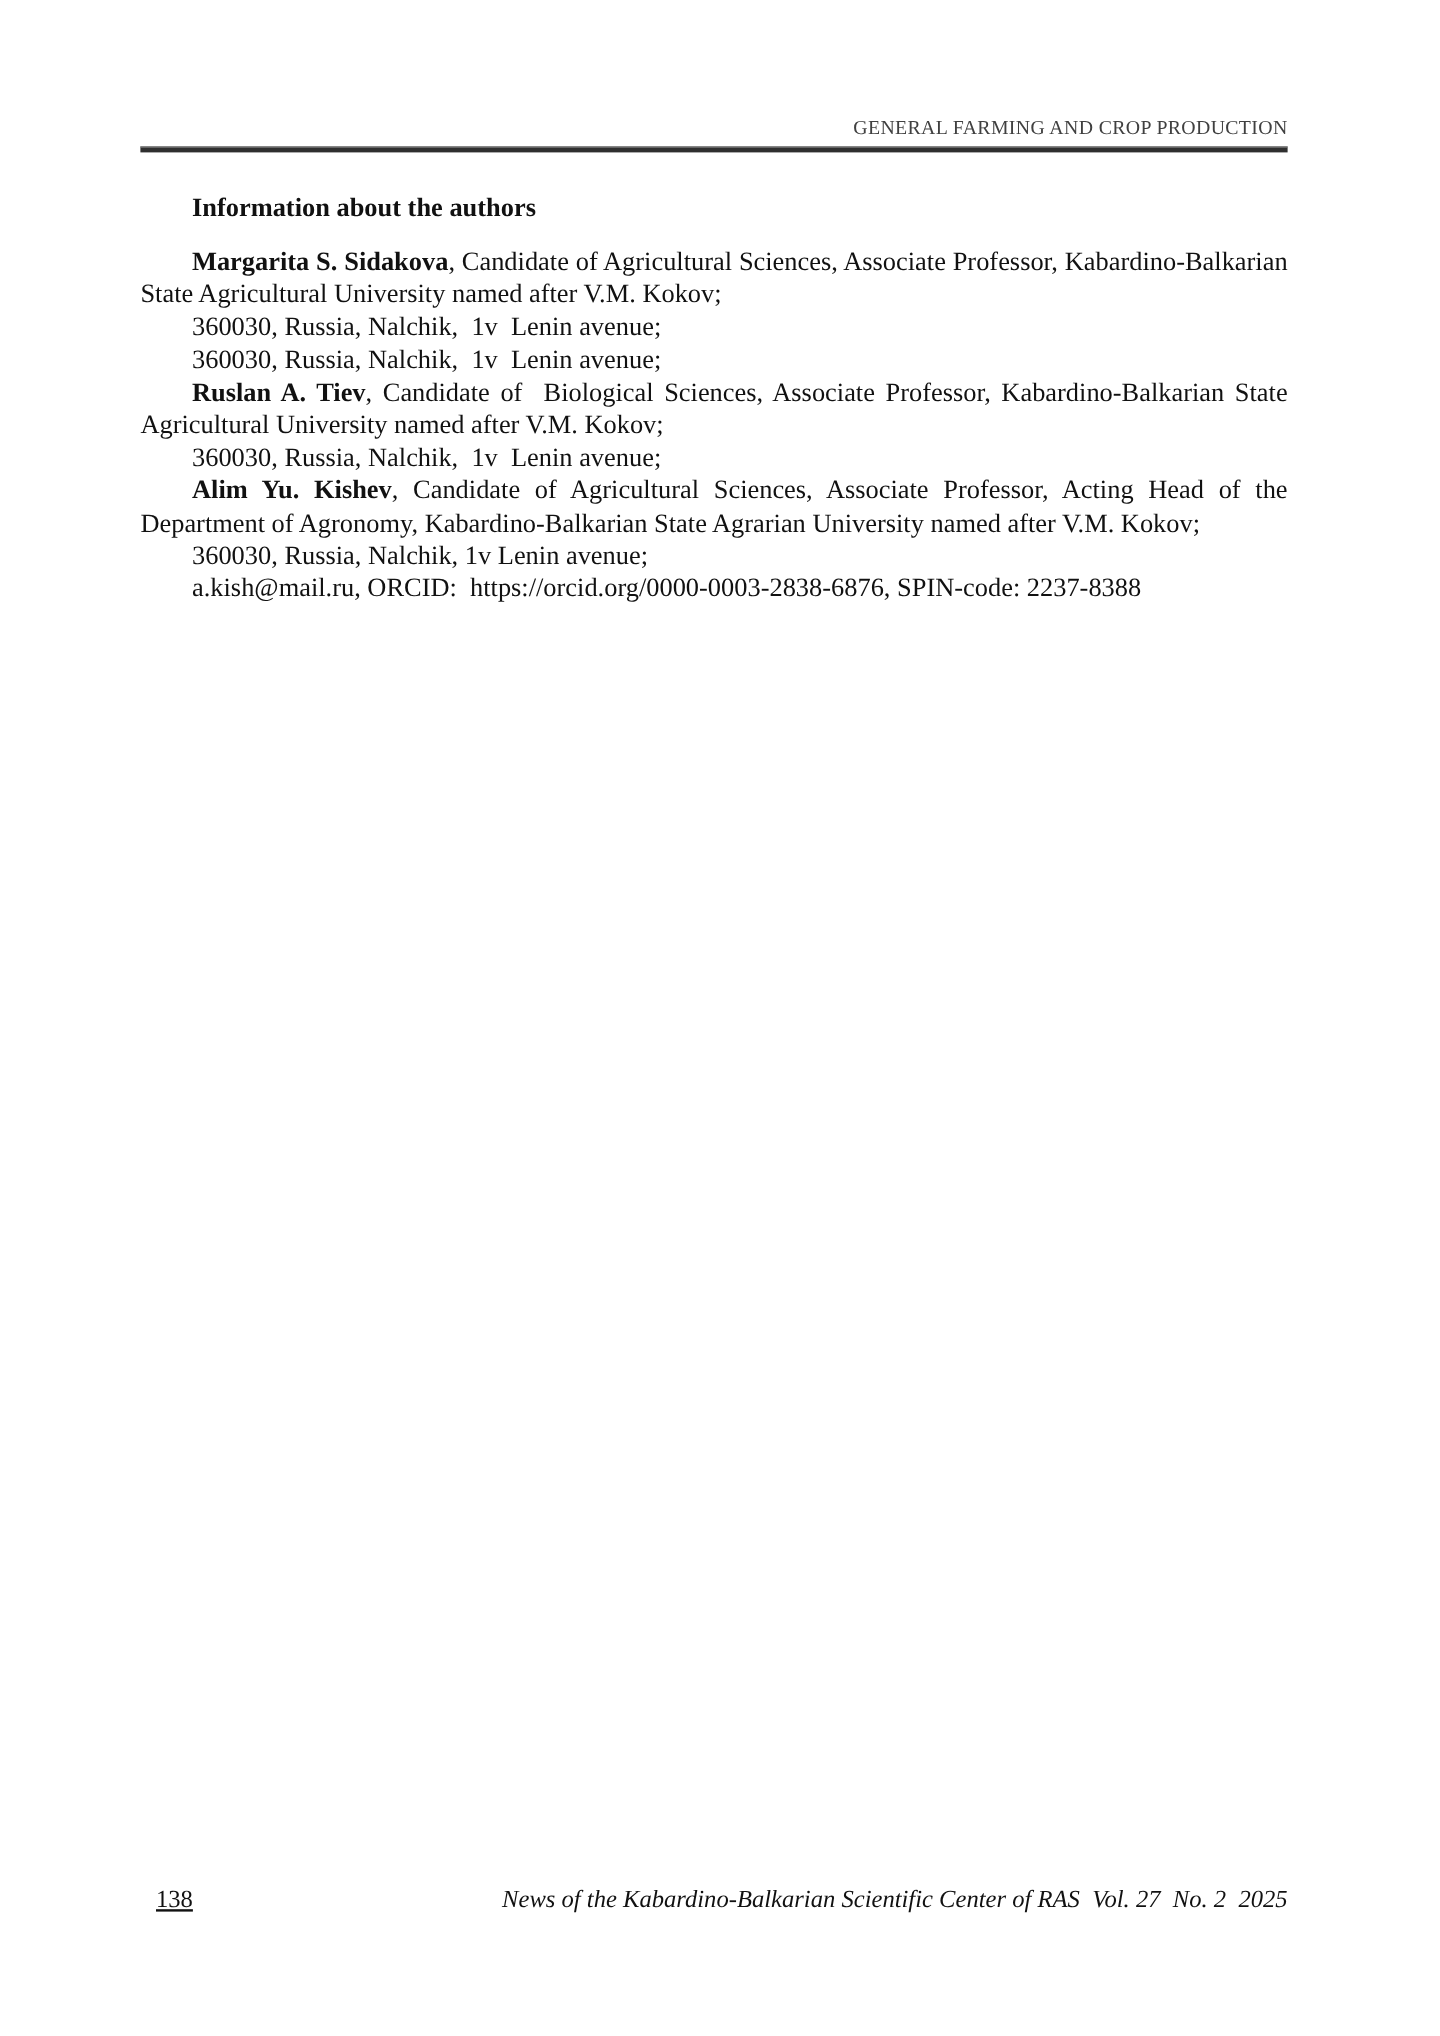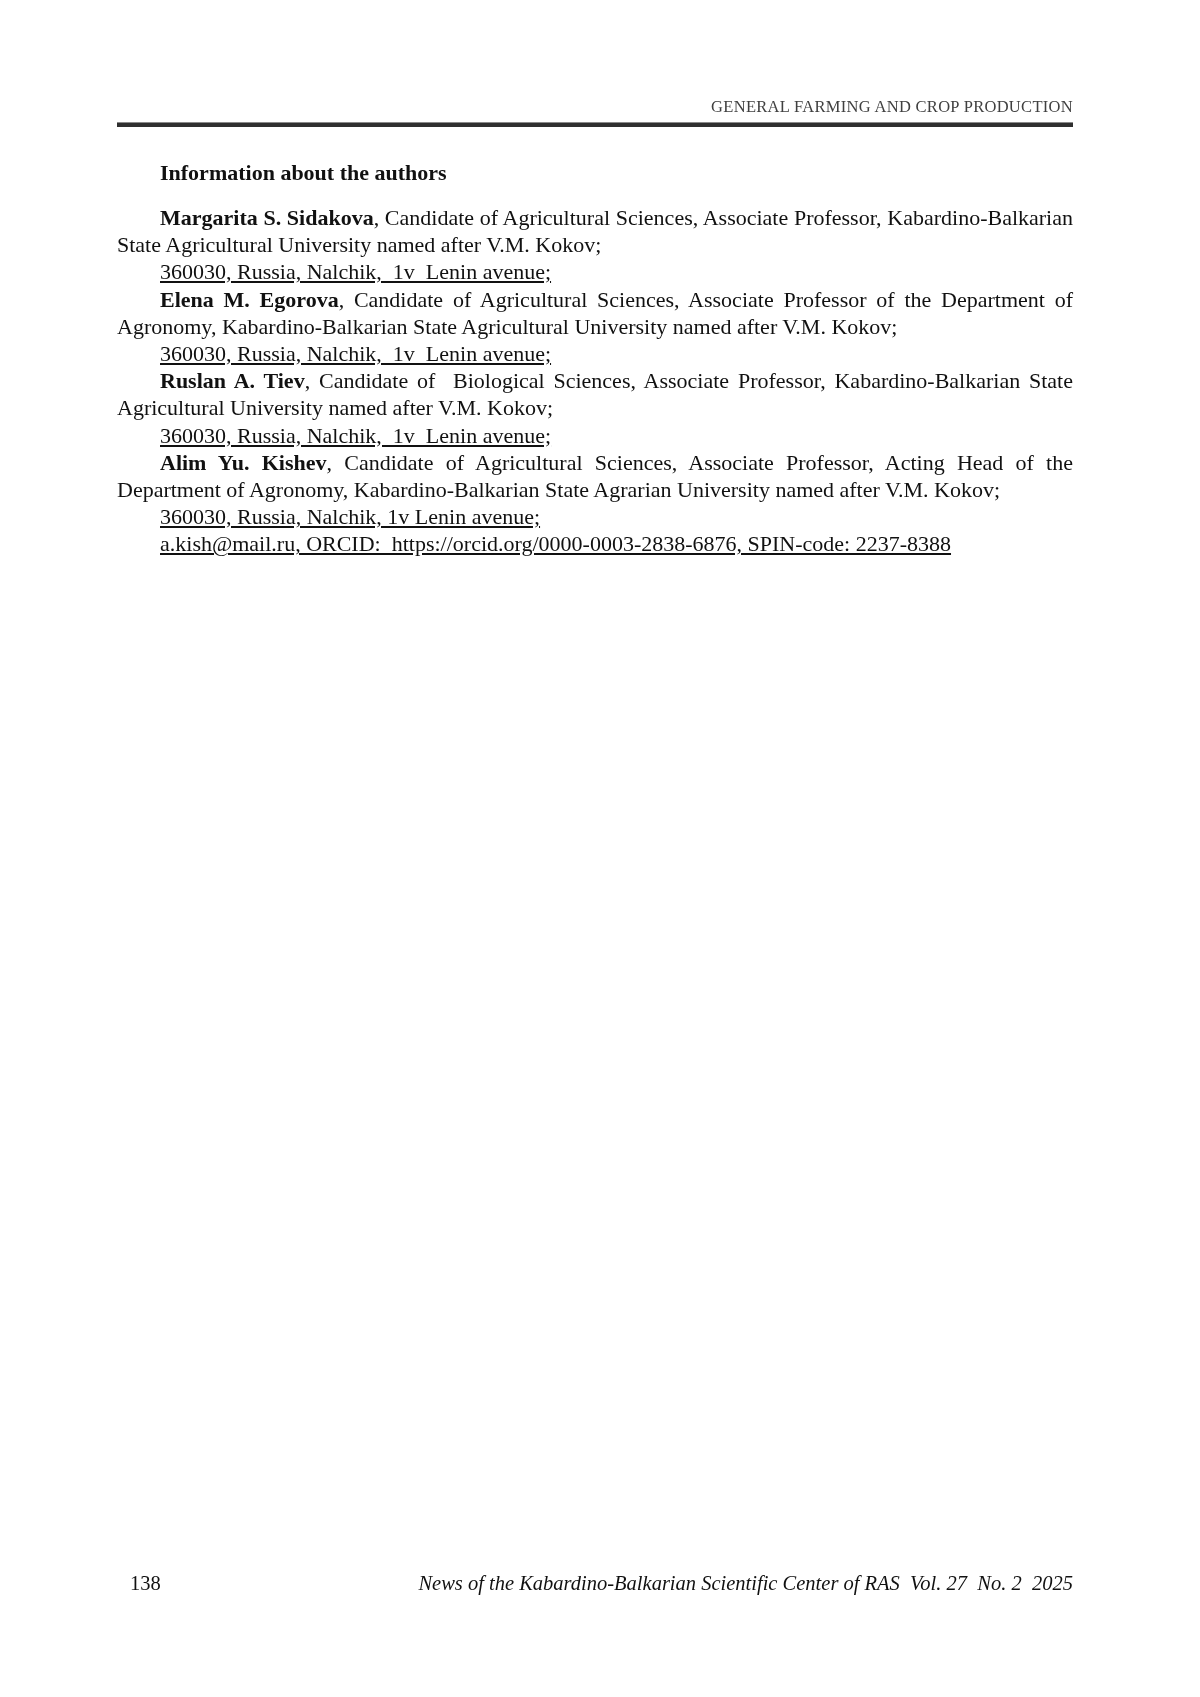--- a/index.html
+++ b/index.html
@@ -61,41 +61,41 @@
   .para {
     margin: 0;
     text-align: justify;
     text-indent: 43px;
     white-space: pre-wrap;
   }
   .line {
     margin: 0;
     text-indent: 43px;
     white-space: pre-wrap;
-    text-decoration: underline;
   }
   .author-name {
     font-weight: bold;
     margin-top: 12px;
   }
 
   
   .footer {
     position: absolute;
     left: 117px;
     width: 956px;
     top: 1570px;
     font-size: 20.5px;
     line-height: 26px;
   }
   .page-number {
     position: absolute;
     left: 13px;
     top: 0;
     white-space: pre;
+    text-decoration: underline;
   }
   .journal-reference {
     position: absolute;
     right: 0;
     top: 0;
     font-style: italic;
     text-align: center;
     white-space: pre;
   }
 </style>
@@ -108,21 +108,20 @@
 
   <div class="head-rule"></div>
 
   <div class="section-heading">Information about the authors</div>
 
   <div class="authors-body">
 
     <p class="para"><span class="author-name">Margarita S. Sidakova</span><span>, Candidate of Agricultural Sciences, Associate Professor, Kabardino-Balkarian State Agricultural University named after V.M. Kokov;</span></p>
     <p class="line">360030, Russia, Nalchik,  1v  Lenin avenue;</p>
 
-    <p class="para"><span class="author-name">Elena M. Egorova</span><span>, Candidate of Agricultural Sciences, Associate Professor of the Department of Agronomy, Kabardino-Balkarian State Agricultural University named after V.M. Kokov;</span></p>
     <p class="line">360030, Russia, Nalchik,  1v  Lenin avenue;</p>
 
     <p class="para"><span class="author-name">Ruslan A. Tiev</span><span>, Candidate of  Biological Sciences, Associate Professor, Kabardino-Balkarian State Agricultural University named after V.M. Kokov;</span></p>
     <p class="line">360030, Russia, Nalchik,  1v  Lenin avenue;</p>
 
     <p class="para"><span class="author-name">Alim Yu. Kishev</span><span>, Candidate of Agricultural Sciences, Associate Professor, Acting Head of the Department of Agronomy, Kabardino-Balkarian State Agrarian University named after V.M. Kokov;</span></p>
     <p class="line">360030, Russia, Nalchik, 1v Lenin avenue;</p>
     <p class="line">a.kish@mail.ru, ORCID:  https://orcid.org/0000-0003-2838-6876, SPIN-code: 2237-8388</p>
 
   </div>

